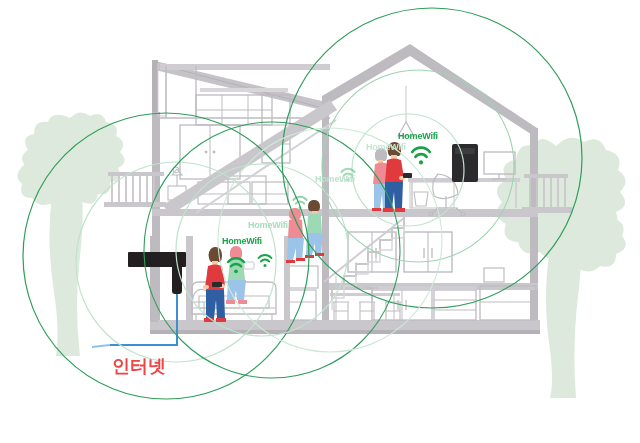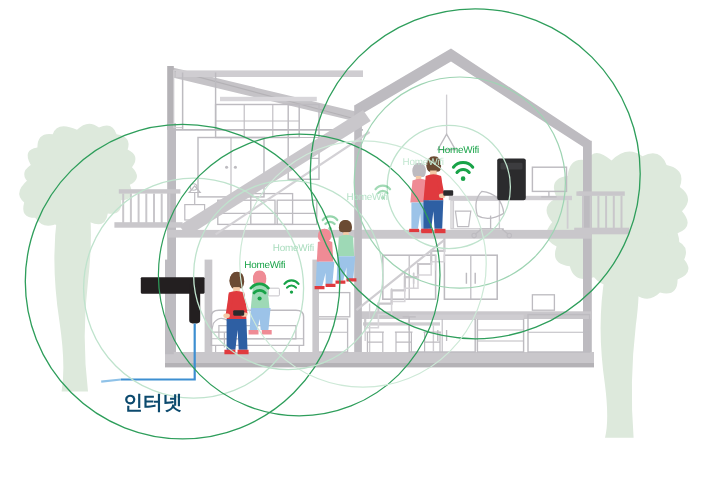--- a/index.html
+++ b/index.html
@@ -1,22 +1,22 @@
 <!DOCTYPE html>
 <html><head>
 <meta charset="utf-8">
 <style>
   html,body{margin:0;padding:0;background:#ffffff;}
   body{width:640px;height:443px;overflow:hidden;font-family:"Liberation Sans",sans-serif;}
   #stage{position:relative;width:640px;height:443px;background:#fff;}
   #stage svg{position:absolute;left:0;top:0;}
-  .lbl{position:absolute;font-weight:normal;font-family:"Liberation Sans",sans-serif;white-space:nowrap;letter-spacing:-0.2px;}
+  .lbl{position:absolute;font-weight:bold;font-family:"Liberation Sans",sans-serif;white-space:nowrap;letter-spacing:-0.2px;}
   .lbl-strong{color:#18a348;font-size:9px;}
   .lbl-faded{font-size:9px;}
-  .lbl-ko{color:#0c4a6e;font-size:18px;font-weight:bold;letter-spacing:0px;}
+  .lbl-ko{color:#ef4444;font-size:18px;font-weight:bold;letter-spacing:0px;}
 </style>
 </head>
 <body>
 
 <div id="stage">
 
   <svg width="640" height="443" viewBox="0 0 640 443">
 
     <defs>
       <g id="chair-g">

